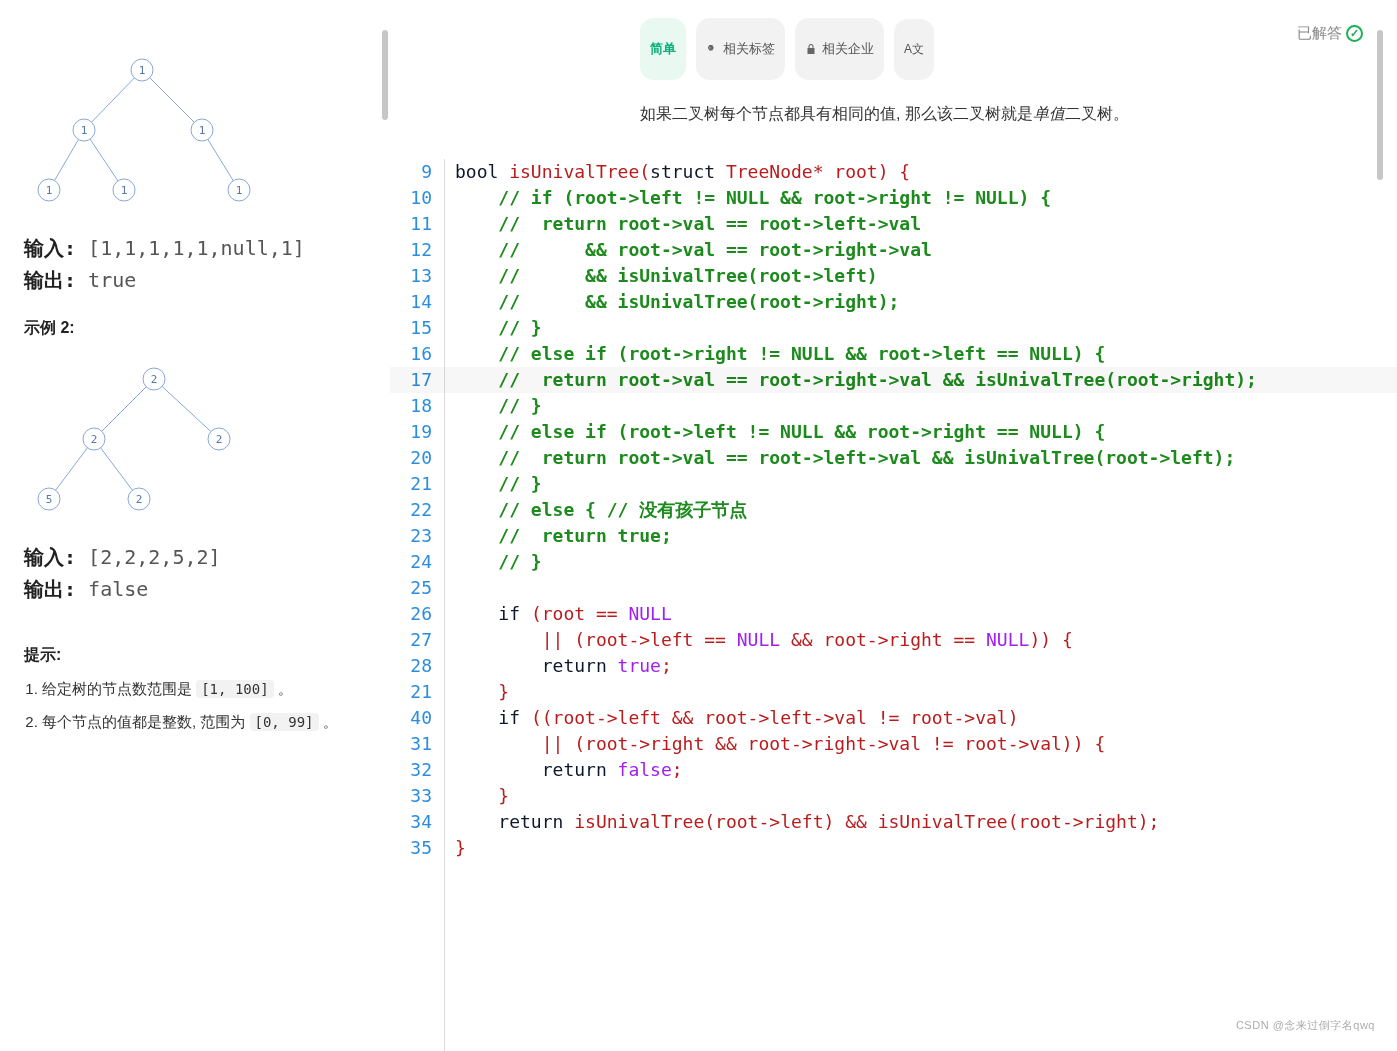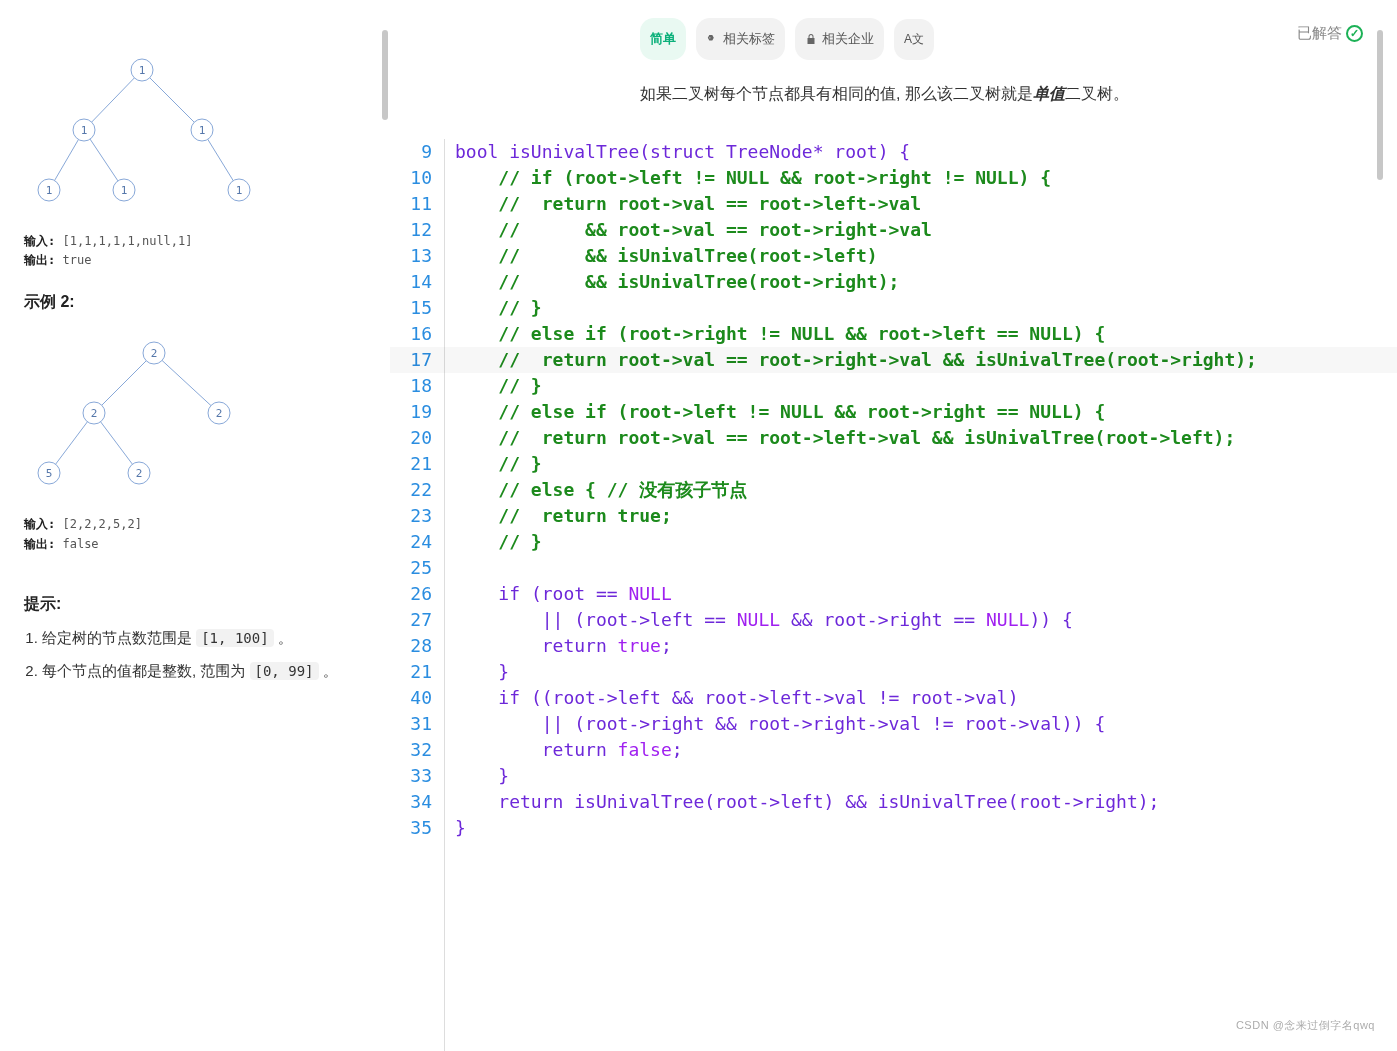--- a/index.html
+++ b/index.html
@@ -26,21 +26,21 @@
     font-weight: 700;
     margin: 0 0 14px 0;
     font-size: 16px;
   }
   .tree-svg {
     display: block;
     margin: 18px 0 8px 0;
   }
   .io-block {
     font-family: "SFMono-Regular", Consolas, "Menlo", monospace;
-    font-size: 12px;
+    font-size: 20px;
     color: #555;
     line-height: 1.6;
     margin: 14px 0 22px 0;
   }
   .io-block .lab { font-weight: 700; color: #222; }
   .hints {
     margin-top: 40px;
   }
   .hints ol { padding-left: 18px; margin: 14px 0 0 0; }
   .hints li { margin: 0 0 14px 0; color: #333; }
@@ -102,36 +102,36 @@
     display: inline-flex;
     align-items: center;
     justify-content: center;
     color: #1cb156;
     font-size: 11px;
     font-weight: bold;
   }
   .tags-row { display: flex; gap: 10px; align-items: center; margin-bottom: 20px; }
   .pill {
     border-radius: 14px;
-    padding: 12px 10px;
+    padding: 22px 10px;
     font-size: 13px;
     background: #f2f2f2;
     color: #555;
     display: inline-flex;
     align-items: center;
     gap: 5px;
   }
   .pill.easy { color: #0bb07a; background: #e9f9f2; font-weight: 600; }
   .desc-line {
     font-size: 16px;
     color: #333;
     margin: 0 0 16px 0;
     line-height: 1.7;
   }
-  .italic { font-style: italic; font-weight: bold; }
+  .italic { font-style: italic; }
   .right-scroll-thumb {
     position: absolute;
     right: 14px;
     top: 30px;
     width: 6px;
     height: 150px;
     background: rgba(0,0,0,0.22);
     border-radius: 3px;
   }
 
@@ -160,23 +160,23 @@
   }
   .code-lines { white-space: pre; }
   .line-hl {
     position: absolute;
     left: 0; right: 0;
     height: 26px;
     background: rgba(0,0,0,0.03);
     top: calc(6px + 8 * 26px);
     pointer-events: none;
   }
-  .tk-kw   { color: #6d28d9; }
+  .tk-kw   { color: #0f172a; }
   .tk-cm   { color: #1c8a1c; font-weight: bold; }
-  .tk-id   { color: #6d28d9; }
+  .tk-id   { color: #b91c1c; }
   .tk-cn   { color: #a020f0; }
 
   .watermark {
     position: absolute;
     right: 22px;
     bottom: 18px;
     font-size: 11px;
     color: rgba(0,0,0,0.35);
     letter-spacing: 0.5px;
   }

